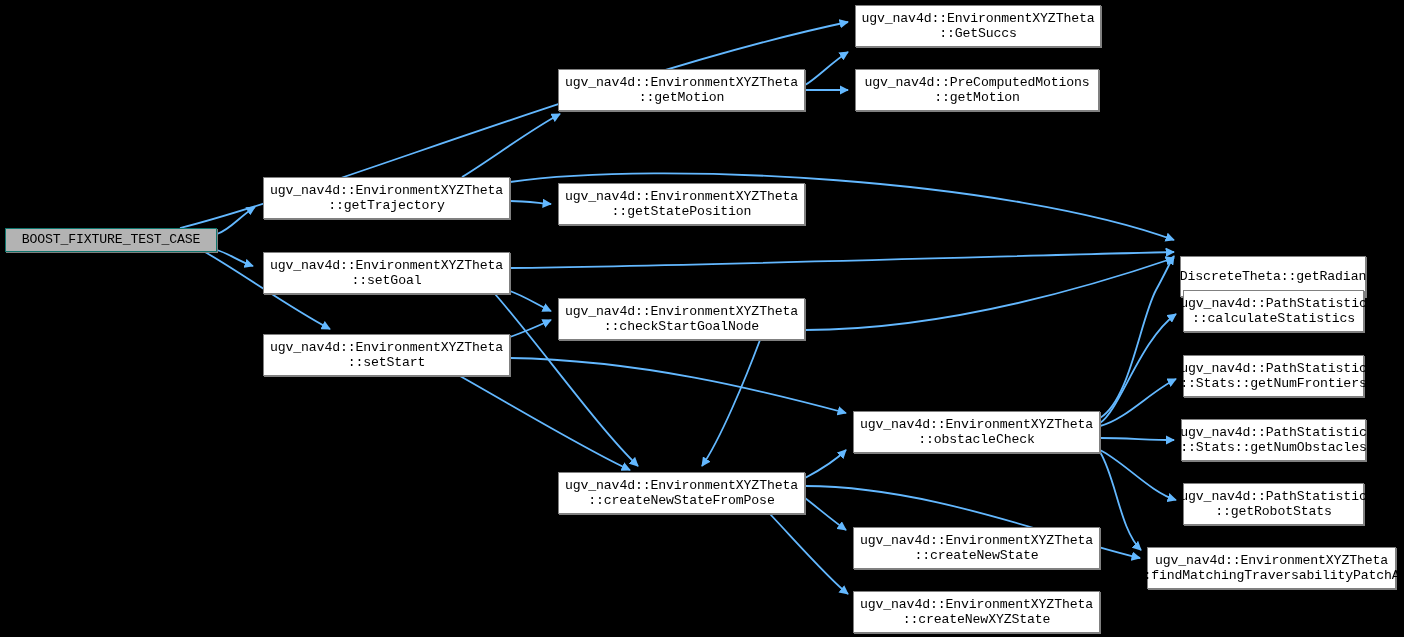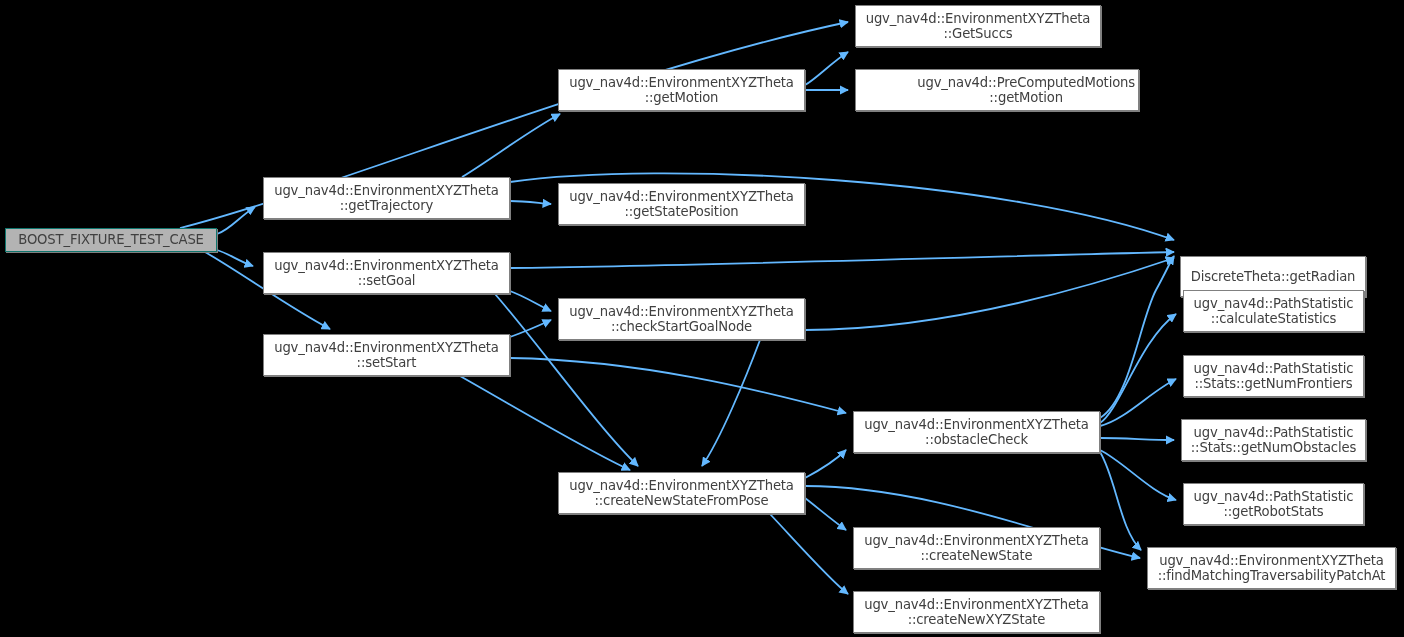--- a/index.html
+++ b/index.html
@@ -1,22 +1,22 @@
 <!DOCTYPE html>
 <html><head>
 <meta charset="utf-8">
 <style>
   html,body{margin:0;padding:0;background:#000;}
   #canvas{position:relative;width:1404px;height:637px;background:#000;overflow:hidden;
           font-family:"DejaVu Sans","Liberation Sans",sans-serif;}
   svg#edges{position:absolute;left:0;top:0;width:1404px;height:637px;}
   .node{position:absolute;box-sizing:border-box;background:#fff;border:1px solid #808080;
         box-shadow:1px 1px 0 0 #808080;display:flex;align-items:center;justify-content:center;
-        text-align:center;color:#404040;font-size:13.2px;line-height:15.5px;
-        letter-spacing:-0.15px;padding:4px 3px;}
+        text-align:center;color:#000000;font-size:13.2px;line-height:15.5px;
+        letter-spacing:-0.15px;padding:4px 3px;font-family:Liberation Mono, monospace;}
   .node.root{background:#b3b3b3;border:1px solid #0f766e;}
   .node span{display:block;white-space:pre-line;}
 </style>
 </head>
 <body>
 
 <div id="canvas">
   <svg id="edges" viewBox="0 0 1404 637" xmlns="http://www.w3.org/2000/svg">
     <defs>
       <marker id="arr" viewBox="0 0 10 10" refX="9" refY="5" markerWidth="5.2" markerHeight="5.2" orient="auto-start-reverse">
@@ -58,21 +58,21 @@
         <span>BOOST_FIXTURE_TEST_CASE</span>
       </div>
       <div class="node" style="left: 855px; top: 5px; width: 246px; height: 42px;">
         <span>ugv_nav4d::EnvironmentXYZTheta
 ::GetSuccs</span>
       </div>
       <div class="node" style="left: 558px; top: 69px; width: 247px; height: 42px;">
         <span>ugv_nav4d::EnvironmentXYZTheta
 ::getMotion</span>
       </div>
-      <div class="node" style="left: 855px; top: 69px; width: 284px; height: 42px; justify-content: flex-end;">
+      <div class="node" style="left: 855px; top: 69px; width: 244px; height: 42px;">
         <span>ugv_nav4d::PreComputedMotions
 ::getMotion</span>
       </div>
       <div class="node" style="left: 263px; top: 177px; width: 247px; height: 42px;">
         <span>ugv_nav4d::EnvironmentXYZTheta
 ::getTrajectory</span>
       </div>
       <div class="node" style="left: 558px; top: 183px; width: 247px; height: 42px;">
         <span>ugv_nav4d::EnvironmentXYZTheta
 ::getStatePosition</span>

